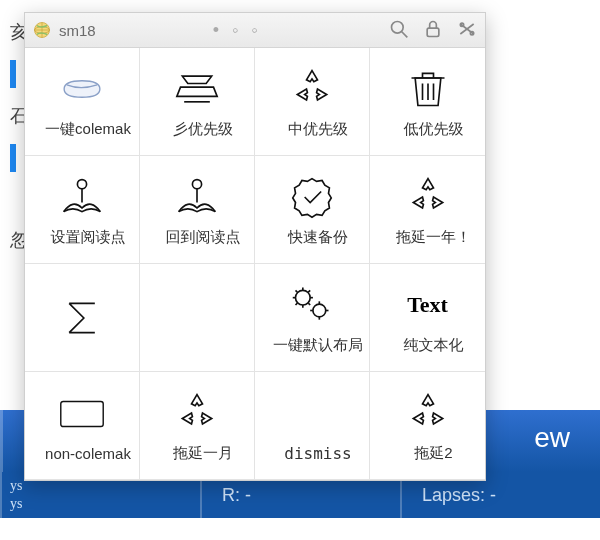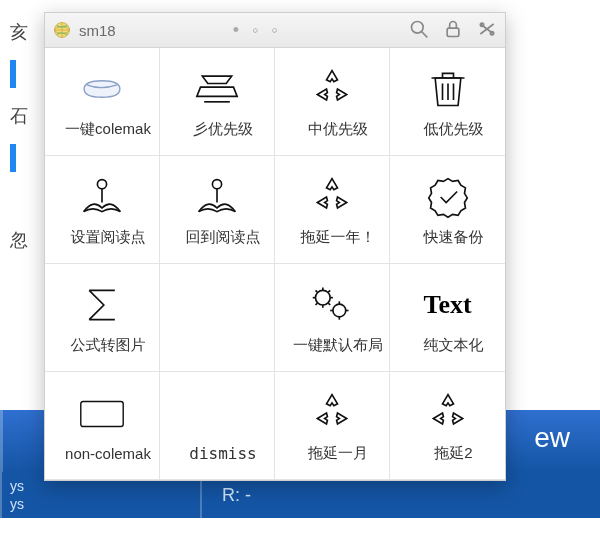--- a/index.html
+++ b/index.html
@@ -58,26 +58,26 @@
   }
   .bg .status-row div {
     width: 33.33%;
     border-left: 2px solid rgba(255,255,255,0.25);
     display:flex; align-items:center;
     padding-left: 20px;
     box-sizing: border-box;
   }
   .bg .status-row .stack {
     flex-direction: column; align-items:flex-start; justify-content:center;
-    padding-left:8px; font-size:14px; line-height:18px;
+    padding-left:8px; font-size:14px; line-height:18px;font-family:Liberation Serif, serif;
   }
 
   .panel {
     position: absolute;
-    left: 44px;
+    left: 24px;
     top: 12px;
     width: 460px;
     background: #fff;
     border: 1px solid #cfcfcf;
     box-shadow: 0 6px 20px rgba(0,0,0,0.25);
   }
   .panel-header {
     height: 34px;
     background: linear-gradient(180deg,#f5f5f5,#e9e9e9);
     border-bottom: 1px solid #d5d5d5;
@@ -109,21 +109,21 @@
     text-align:center;
     cursor:pointer;
     gap:6px;
     user-select:none;
   }
   .cell:nth-child(4n){ border-right:none; }
   .cell .iconbox { height:50px; display:flex; align-items:center; justify-content:center; }
   .cell .iconbox svg { width:44px; height:44px; stroke:#111; fill:none; stroke-width:1.8; }
   .cell .label { font-size:15px; color:#333;margin-left:12px; }
   .cell .label.dismiss { font-family: monospace; font-size:16px; }
-  .cell .textword { font-family: "Times New Roman", serif; font-weight:bold; font-size:26px; }
+  .cell .textword { font-family: "Times New Roman", serif; font-weight:bold; font-size:22px; }
   .cell .keyboard { width:48px; height:30px; }
 </style>
 </head>
 <body>
 
 <div class="bg">
   <div class="left-strip">
     <span>亥</span>
     <div class="blue-bar"></div>
     <span>石</span>
@@ -134,20 +134,21 @@
   <div class="blue-banner">
     <div class="sep"></div>
     <div class="ew">ew</div>
   </div>
   <div class="status-row">
     <div class="stack">
       <span>ys</span>
       <span>ys</span>
     </div>
     <div>R: -</div>
+    <div>Lapses: -</div>
   </div>
 </div>
 
 <div class="panel">
   <div class="panel-header">
     <svg class="globe" viewBox="0 0 24 24">
       <circle cx="12" cy="12" r="10" fill="#f4d97a" stroke="#c9a63c"></circle>
       <ellipse cx="12" cy="12" rx="10" ry="4.2" fill="none" stroke="#c9a63c"></ellipse>
       <path d="M12 2v20M2 12h20" stroke="#c9a63c"></path>
       <path d="M5 6q5 4 14 0M5 18q5 -4 14 0" fill="none" stroke="#8bbf6a" stroke-width="2"></path>
@@ -238,46 +239,45 @@
             <path d="M4 40q10-14 20-4q10-10 20 4"></path>
             <path d="M4 40q10-6 20 0q10-6 20 0"></path>
             <line x1="24" y1="15" x2="24" y2="30"></line>
           </svg>
       </div>
       <div class="label">回到阅读点</div>
     </div>
 
     <div class="cell">
       <div class="iconbox">
+        <svg viewBox="0 0 48 48">
+            <path d="M24 4l5 3 6-1 3 5 5 3-1 6 3 5-3 5 1 6-5 3-3 5-6-1-5 3-5-3-6 1-3-5-5-3 1-6-3-5 3-5-1-6 5-3 3-5 6 1z"></path>
+            <path d="M16 24l6 6 12-12"></path>
+          </svg>
+      </div>
+      <div class="label">快速备份</div>
+    </div>
+
+    <div class="cell">
+      <div class="iconbox">
         <svg viewBox="0 0 48 48" fill="#000" stroke="none">
           <path d="M24 4l6 10-4 2-2-3-2 3-4-2z"></path>
           <path d="M40 30l-10 6-1-4 3-2-3-2 1-4z"></path>
           <path d="M8 30l10 6 1-4-3-2 3-2-1-4z"></path>
         </svg>
       </div>
       <div class="label">拖延一年！</div>
     </div>
 
     <div class="cell">
       <div class="iconbox">
-        <svg viewBox="0 0 48 48">
-            <path d="M24 4l5 3 6-1 3 5 5 3-1 6 3 5-3 5 1 6-5 3-3 5-6-1-5 3-5-3-6 1-3-5-5-3 1-6-3-5 3-5-1-6 5-3 3-5 6 1z"></path>
-            <path d="M16 24l6 6 12-12"></path>
-          </svg>
-      </div>
-      <div class="label">快速备份</div>
-    </div>
-
-    <div class="cell">
-      <div class="iconbox">
         <svg viewBox="0 0 48 48" stroke-width="3">
             <path d="M10 8h28M10 40h28M10 8l16 16L10 40"></path>
           </svg>
       </div>
-      <div class="label">公式转图片</div>
     </div>
 
     <div class="cell">
     </div>
 
     <div class="cell">
       <div class="iconbox">
         <svg viewBox="0 0 48 48">
           <g transform="translate(14,16)">
               <circle r="8"></circle>
@@ -333,36 +333,36 @@
             <rect x="5" y="21" width="6" height="6"></rect>
               <rect x="13" y="21" width="28" height="6"></rect>
               <rect x="43" y="21" width="8" height="6"></rect>
           </g>
         </svg>
       </div>
       <div class="label">non-colemak</div>
     </div>
 
     <div class="cell">
-      <div class="iconbox"></div>
-      <div class="label dismiss">dismiss</div>
-    </div>
-
-    <div class="cell">
       <div class="iconbox">
         <svg viewBox="0 0 48 48" fill="#000" stroke="none">
           <path d="M24 4l6 10-4 2-2-3-2 3-4-2z"></path>
           <path d="M40 30l-10 6-1-4 3-2-3-2 1-4z"></path>
           <path d="M8 30l10 6 1-4-3-2 3-2-1-4z"></path>
         </svg>
       </div>
       <div class="label">拖延一月</div>
     </div>
 
     <div class="cell">
+      <div class="iconbox"></div>
+      <div class="label dismiss">dismiss</div>
+    </div>
+
+    <div class="cell">
       <div class="iconbox">
         <svg viewBox="0 0 48 48" fill="#000" stroke="none">
           <path d="M24 4l6 10-4 2-2-3-2 3-4-2z"></path>
           <path d="M40 30l-10 6-1-4 3-2-3-2 1-4z"></path>
           <path d="M8 30l10 6 1-4-3-2 3-2-1-4z"></path>
         </svg>
       </div>
       <div class="label">拖延2</div>
     </div>
 

